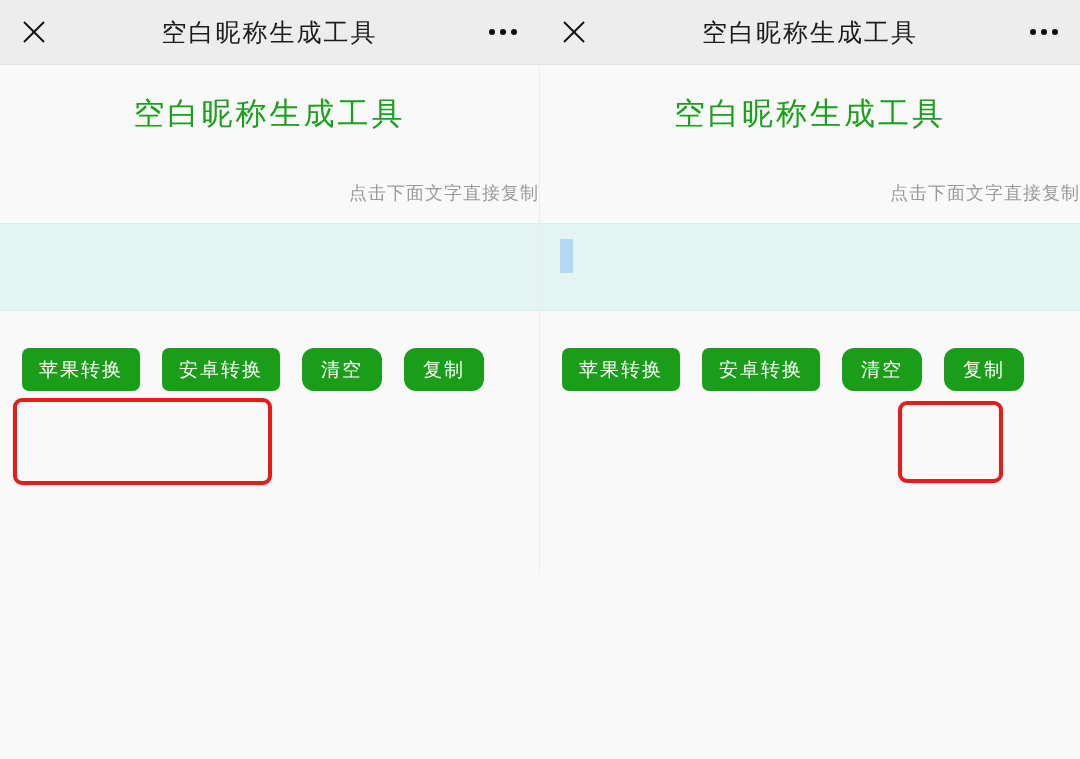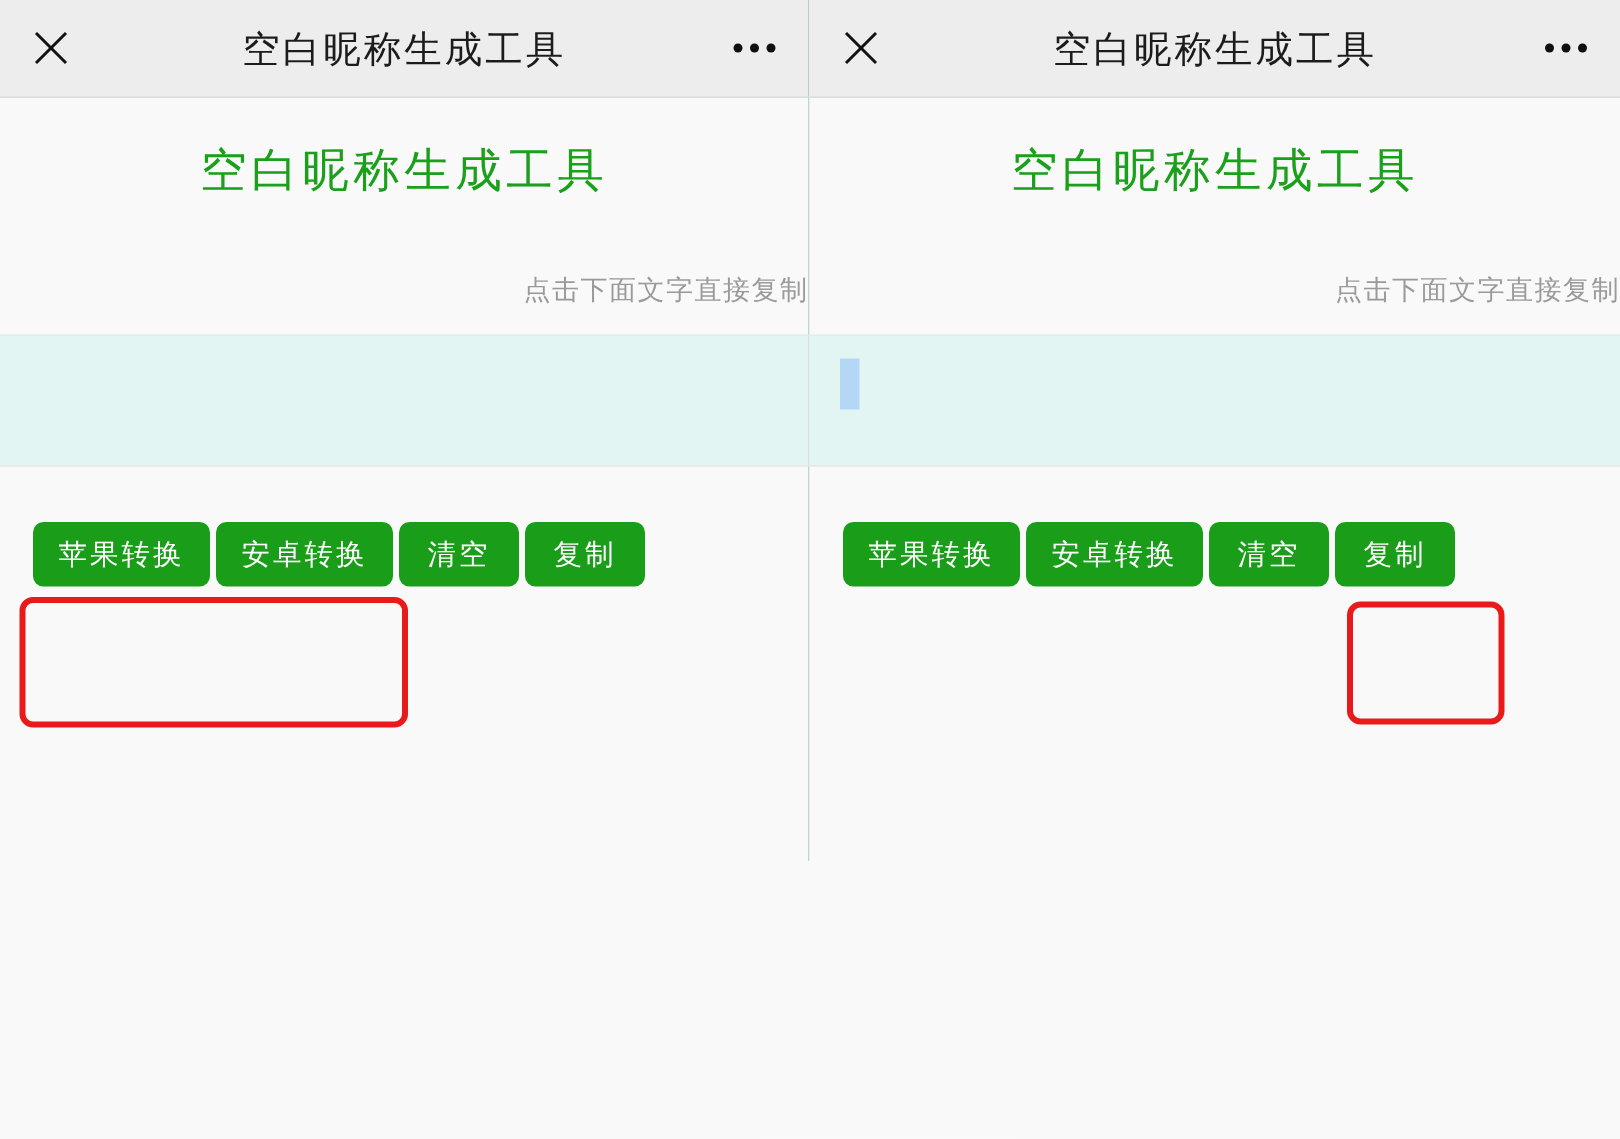--- a/index.html
+++ b/index.html
@@ -19,21 +19,21 @@
     width: 1080px;
     height: 759px;
     display: flex;
     position: relative;
     background: #fafafa;
   }
   .panel {
     width: 540px;
     height: 574px;
     position: relative;
-    background: #0f766e;
+    background: #14b8a6;
     box-sizing: border-box;
   }
   .panel.left {
     border-right: 1px solid #ececec;
   }
 
   
   .navbar {
     height: 65px;
     background: #ededed;
@@ -115,41 +115,41 @@
     height: 34px;
     background: #b3d7f5;
   }
 
   
   .btn-row {
     display: flex;
     align-items: center;
     padding-top: 37px;
     padding-left: 22px;
-    gap: 4px;
+    gap: 22px;
     position: relative;
   }
   .btn {
     background: #1a9e1a;
     color: #ffffff;
     border: none;
     border-radius: 7px;
     height: 43px;
     font-size: 19px;
     letter-spacing: 2px;
     font-family: "Liberation Serif", "DejaVu Serif", serif;
     display: flex;
     align-items: center;
     justify-content: center;
     cursor: pointer;
     box-sizing: border-box;
     padding: 0 10px;
   }
   .btn.wide  { width: 118px; }
-  .btn.small { width: 80px; }
+  .btn.small { width: 80px; border-radius: 12px; }
 
   
   .annot {
     position: absolute;
     border: 4px solid #e81a1a;
     border-radius: 9px;
     pointer-events: none;
     box-sizing: border-box;
   }
   .annot.left-group {

